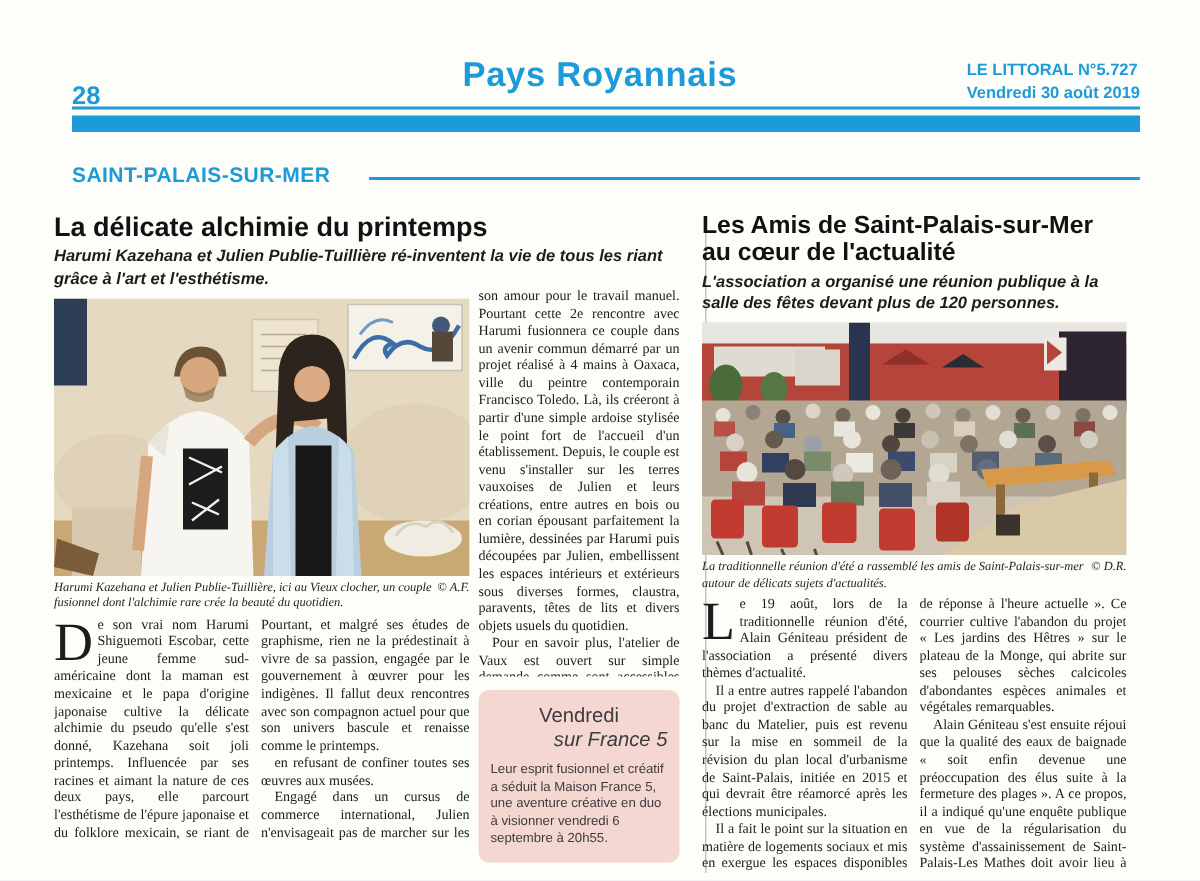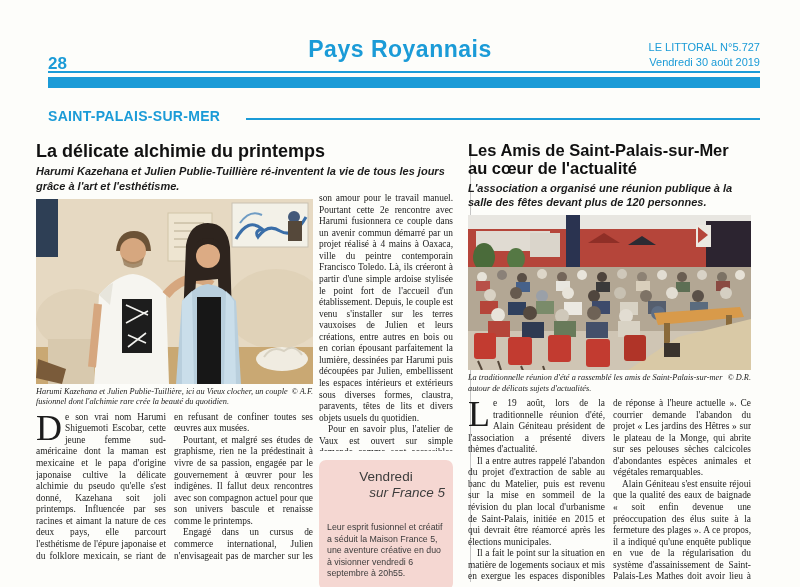--- a/index.html
+++ b/index.html
@@ -4,22 +4,22 @@
 <style>
   :root{ --accent:#1b9bd7; --pink:#f5d7d2; }
   html,body{margin:0;padding:0;background:#e9e9e9;}
   .page{position:relative;width:800px;height:587px;background:#fdfdfa;overflow:hidden;
         font-family:"Liberation Sans",sans-serif;color:#1c1c1c;margin:0 auto;}
 
   
   .pagenum{position:absolute;left:48px;top:54px;font-size:17px;font-weight:bold;color:var(--accent);}
   .sectiontitle{position:absolute;left:0;right:0;top:36px;text-align:center;
     font-size:23px;font-weight:bold;color:var(--accent);letter-spacing:.5px;}
-  .mast{position:absolute;right:40px;top:40px;text-align:right;color:var(--accent);
-    font-size:11px;line-height:1.35;font-weight:400;}
+  .mast{position:absolute;right:40px;top:40px;color:var(--accent);
+    font-size:11px;line-height:1.35;font-weight:700;}
   .thinrule{position:absolute;left:48px;right:40px;top:71px;height:2px;background:var(--accent);}
   .thickbar{position:absolute;left:48px;right:40px;top:77px;height:11px;background:var(--accent);}
 
   
   .locality{position:absolute;left:48px;right:40px;top:108px;display:flex;align-items:center;gap:18px;}
   .locality .label{font-size:14px;font-weight:bold;color:var(--accent);letter-spacing:.3px;white-space:nowrap;}
   .locality .rule{flex:1;height:2px;background:var(--accent);margin-left:8px;margin-top:6px;}
 
   
   .vdivider{position:absolute;left:470px;top:145px;height:437px;width:1px;background:#c4c4c4;}
@@ -53,21 +53,21 @@
 
   
   .ra-cols{display:flex;margin-top:4px;height:184px;overflow:hidden;}
   .ra-col1{width:137px;}
   .ra-col2{width:138px;margin-left:8px;}
 
   
   .tvbox{margin-top:9px;background:var(--pink);border-radius:7px;padding:9px 8px 10px;}
   .tvbox .t{font-size:13.5px;text-align:center;color:#3c3c3c;line-height:1.2;}
   .tvbox .t .l2{font-style:italic;text-align:right;}
-  .tvbox .b{margin-top:21px;font-size:8.8px;line-height:1.3;color:#3c3c3c;text-align:left;}
+  .tvbox .b{margin-top:6px;font-size:8.8px;line-height:1.3;color:#3c3c3c;text-align:left;}
 </style>
 </head>
 <body>
 
 <div class="page">
 
   <div class="pagenum">28</div>
   <div class="sectiontitle">Pays Royannais</div>
   <div class="mast">
     <div>LE LITTORAL N°5.727</div>
@@ -78,21 +78,21 @@
 
   <div class="locality">
     <span class="label">SAINT-PALAIS-SUR-MER</span>
     <span class="rule"></span>
   </div>
 
   <div class="vdivider"></div>
 
   <div class="article left">
     <h1>La délicate alchimie du printemps</h1>
-    <div class="subtitle">Harumi Kazehana et Julien Publie-Tuillière ré-inventent la vie de tous les jours grâce à l'art et l'esthétisme.</div>
+    <div class="subtitle">Harumi Kazehana et Julien Publie-Tuillière ré-inventent la vie de tous les riant grâce à l'art et l'esthétisme.</div>
 
     <div class="la-flex">
       <div class="la-main">
 
         <svg class="photo" width="277" height="185" viewBox="0 0 277 185">
           <rect width="277" height="185" fill="#e6d9c2"></rect>
           <ellipse cx="240" cy="110" rx="50" ry="40" fill="#ddcfb4" opacity=".7"></ellipse>
           <ellipse cx="40" cy="120" rx="40" ry="30" fill="#dccdb2" opacity=".6"></ellipse>
           <rect x="0" y="148" width="277" height="37" fill="#c9a873"></rect>
           <rect x="0" y="0" width="22" height="58" fill="#2e3f55"></rect>
@@ -143,22 +143,22 @@
         </div>
 
         <div class="la-cols">
           <div class="bodycol la-col1">
             <span class="dropcap">D</span>
             <div>
                 <p>e son vrai nom Harumi Shiguemoti Escobar, cette jeune femme sud-américaine dont la maman est mexicaine et le papa d'origine japonaise cultive la délicate alchimie du pseudo qu'elle s'est donné, Kazehana soit joli printemps. Influencée par ses racines et aimant la nature de ces deux pays, elle parcourt l'esthétisme de l'épure japonaise et du folklore mexicain, se riant de la mort à qui elle fait d'ailleurs un pied de nez</p>
               </div>
           </div>
           <div class="bodycol la-col2">
+              <p>Pourtant, et malgré ses études de graphisme, rien ne la prédestinait à vivre de sa passion, engagée par le gouvernement à œuvrer pour les indigènes. Il fallut deux rencontres avec son compagnon actuel pour que son univers bascule et renaisse comme le printemps.</p>
               <p>en refusant de confiner toutes ses œuvres aux musées.</p>
-              <p>Pourtant, et malgré ses études de graphisme, rien ne la prédestinait à vivre de sa passion, engagée par le gouvernement à œuvrer pour les indigènes. Il fallut deux rencontres avec son compagnon actuel pour que son univers bascule et renaisse comme le printemps.</p>
               <p>Engagé dans un cursus de commerce international, Julien n'envisageait pas de marcher sur les pas de son grand-père artisan malgré</p>
             </div>
         </div>
       </div>
 
       <div class="la-side">
         <div class="bodycol la-col3">
             <p>son amour pour le travail manuel. Pourtant cette 2e rencontre avec Harumi fusionnera ce couple dans un avenir commun démarré par un projet réalisé à 4 mains à Oaxaca, ville du peintre contemporain Francisco Toledo. Là, ils créeront à partir d'une simple ardoise stylisée le point fort de l'accueil d'un établissement. Depuis, le couple est venu s'installer sur les terres vauxoises de Julien et leurs créations, entre autres en bois ou en corian épousant parfaitement la lumière, dessinées par Harumi puis découpées par Julien, embellissent les espaces intérieurs et extérieurs sous diverses formes, claustra, paravents, têtes de lits et divers objets usuels du quotidien.</p>
             <p>Pour en savoir plus, l'atelier de Vaux est ouvert sur simple demande comme sont accessibles leurs œuvres exposées au Vieux clocher de Saint-Palais, ou à Pontaillac en compagnie des photos de Thibault Stipal tout comme les tableaux d'Harumi à la galerie Art 52 de Royan.  ■A.F.</p>
           </div>
@@ -272,19 +272,19 @@
     <div class="ra-cols">
       <div class="bodycol ra-col1">
         <span class="dropcap">L</span>
         <div>
             <p>e 19 août, lors de la traditionnelle réunion d'été, Alain Géniteau président de l'association a présenté divers thèmes d'actualité.</p>
             <p>Il a entre autres rappelé l'abandon du projet d'extraction de sable au banc du Matelier, puis est revenu sur la mise en sommeil de la révision du plan local d'urbanisme de Saint-Palais, initiée en 2015 et qui devrait être réamorcé après les élections municipales.</p>
             <p>Il a fait le point sur la situation en matière de logements sociaux et mis en exergue les espaces disponibles en centre-ville pour ne pas sacrifier les espaces naturels.</p>
           </div>
       </div>
       <div class="bodycol ra-col2">
-          <p>de réponse à l'heure actuelle ». Ce courrier demande l'abandon du projet « Les jardins des Hêtres » sur le plateau de la Monge, qui abrite sur ses pelouses sèches calcicoles d'abondantes espèces animales et végétales remarquables.</p>
+          <p>de réponse à l'heure actuelle ». Ce courrier cultive l'abandon du projet « Les jardins des Hêtres » sur le plateau de la Monge, qui abrite sur ses pelouses sèches calcicoles d'abondantes espèces animales et végétales remarquables.</p>
           <p>Alain Géniteau s'est ensuite réjoui que la qualité des eaux de baignade « soit enfin devenue une préoccupation des élus suite à la fermeture des plages ». A ce propos, il a indiqué qu'une enquête publique en vue de la régularisation du système d'assainissement de Saint-Palais-Les Mathes doit avoir lieu à l'automne 2019 ou à l'hiver 2020, et y voit l'occasion de se mobiliser.</p>
         </div>
     </div>
   </div>
 
 </div>
 
 </body></html>

